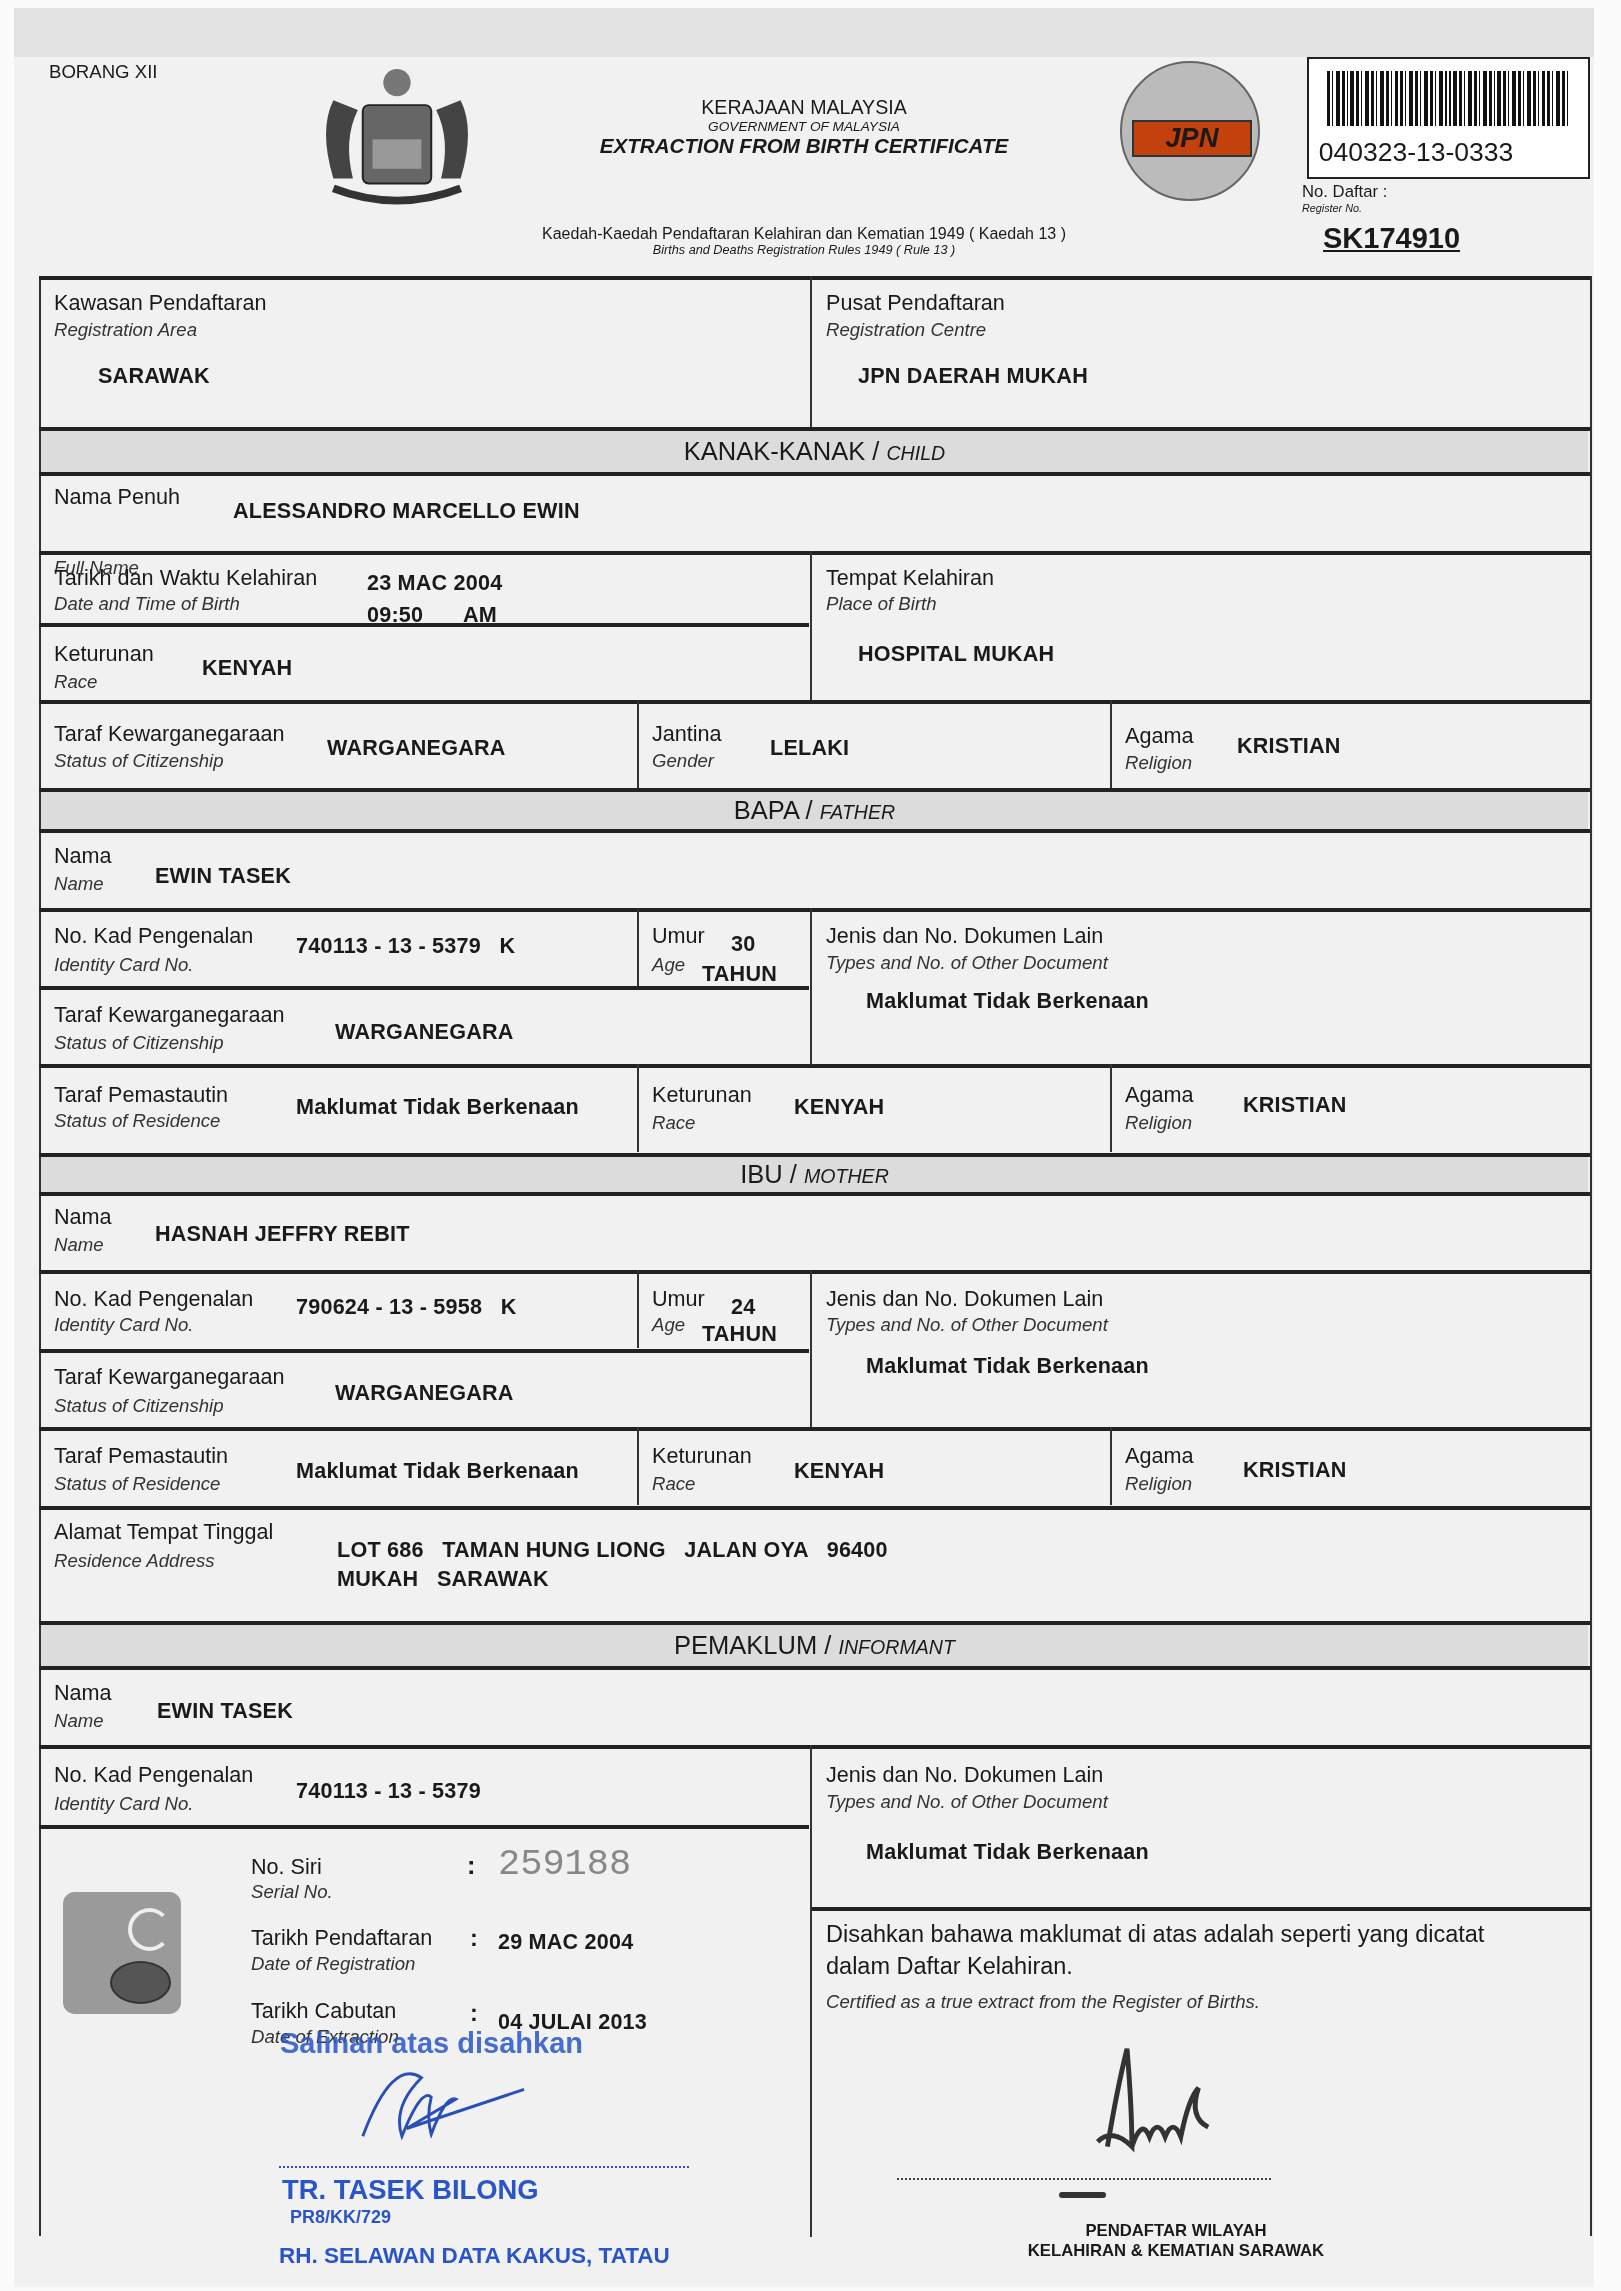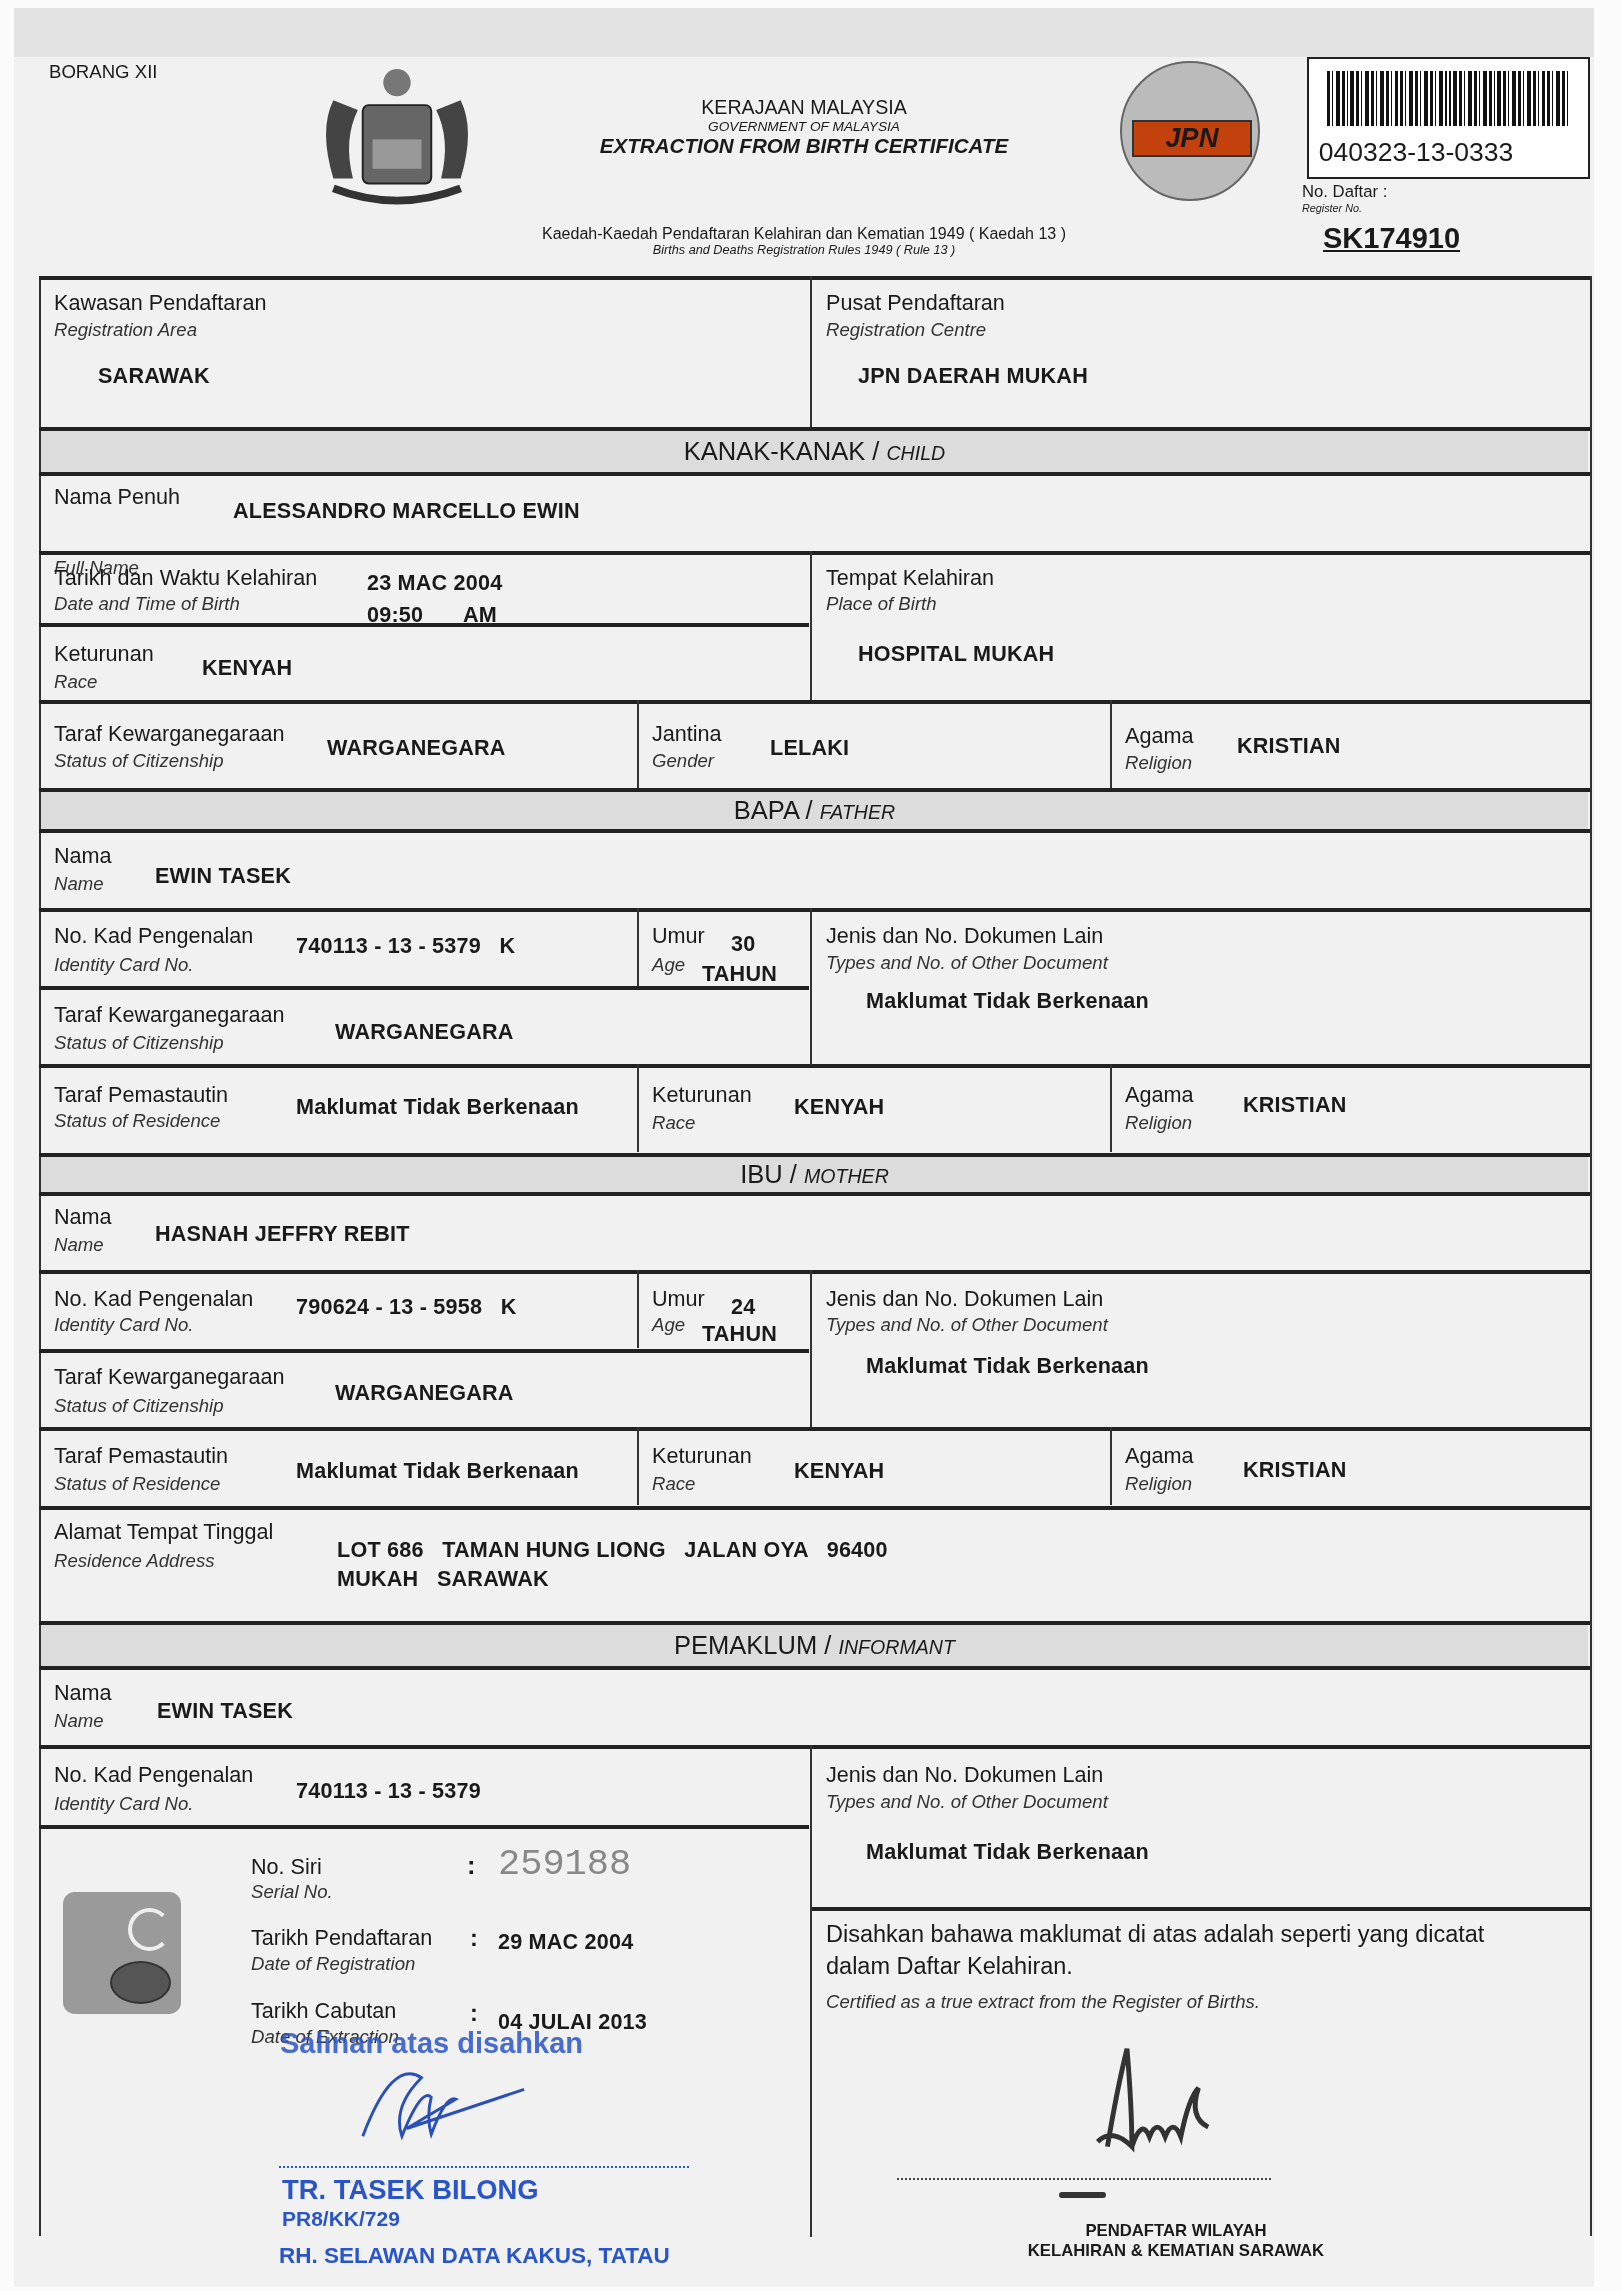--- a/index.html
+++ b/index.html
@@ -232,21 +232,21 @@
 <div class="abs" style="left:470px;top:2000px;font-size:23.5px;font-weight:bold;">:</div>
 <div class="abs val" style="left:498px;top:2009px;">04 JULAI 2013</div>
 
 <div class="abs stamp" style="left:280px;top:2027px;font-size:29px;opacity:0.85;">Salinan atas disahkan</div>
 
 <svg class="abs" style="left:353px;top:2058px;" width="176" height="98" viewBox="0 0 180 100">
   <path d="M10 80 q30-80 60-60 q-30 30 -20 60 q20-50 30-40 q-5 20 0 38 q15-40 25-36 l-50 30 l120-40" stroke="#2a4fb8" stroke-width="3" fill="none"></path>
 </svg>
 <div class="abs" style="left:279px;top:2166px;width:410px;border-top:2.9px dotted #2a55c8;"></div>
 <div class="abs stamp" style="left:282px;top:2174px;font-size:27.4px;">TR. TASEK BILONG</div>
-<div class="abs stamp" style="left:282px;top:2207px;font-size:21px;">PR8/KK/729</div>
+<div class="abs stamp" style="left:290px;top:2207px;font-size:18px;">PR8/KK/729</div>
 <div class="abs stamp" style="left:279px;top:2243px;font-size:22.5px;">RH. SELAWAN DATA KAKUS, TATAU</div>
 
 <div class="abs" style="left:826px;top:1919px;width:725px;font-size:23.5px;line-height:1.35;">Disahkan bahawa maklumat di atas adalah seperti yang dicatat dalam Daftar Kelahiran.</div>
 <div class="abs en" style="left:826px;top:1992px;">Certified as a true extract from the Register of Births.</div>
 
 <svg class="abs" style="left:1078px;top:2039px;" width="235" height="137" viewBox="0 0 240 140">
   <path d="M30 110 q10-60 20-100 q5 60 5 100 q-20-20 -35-5 M55 110 q10-30 18 -10 q8 -20 16 0 q8-20 16 0 q8-40 18-50 q-10 30 10 40" stroke="#333" stroke-width="5" fill="none"></path>
 </svg>
 <div class="abs" style="left:897px;top:2178px;width:374px;border-top:2px dotted #444;"></div>
 <div class="abs" style="left:1059px;top:2192px;width:47px;height:5.9px;background:#333;border-radius:2.9px;"></div>

